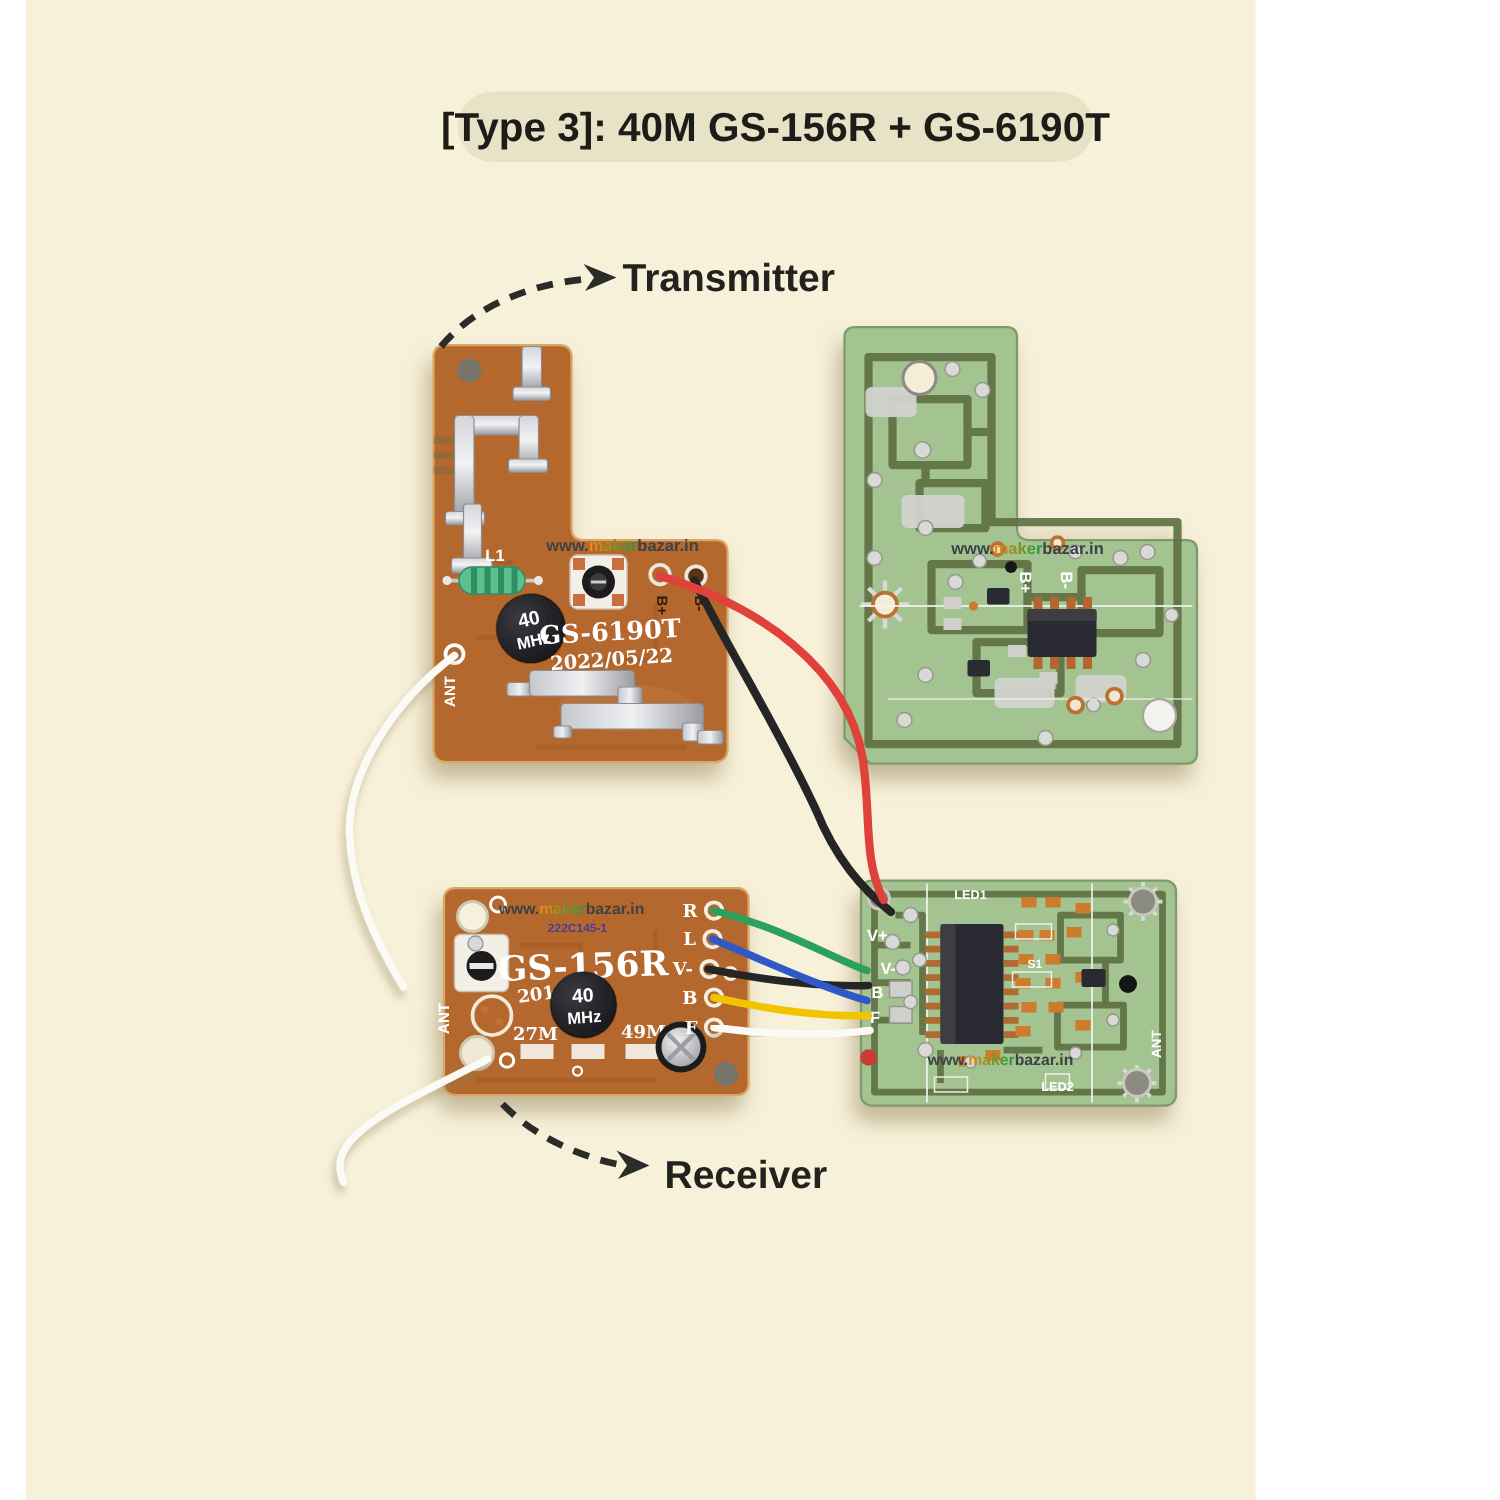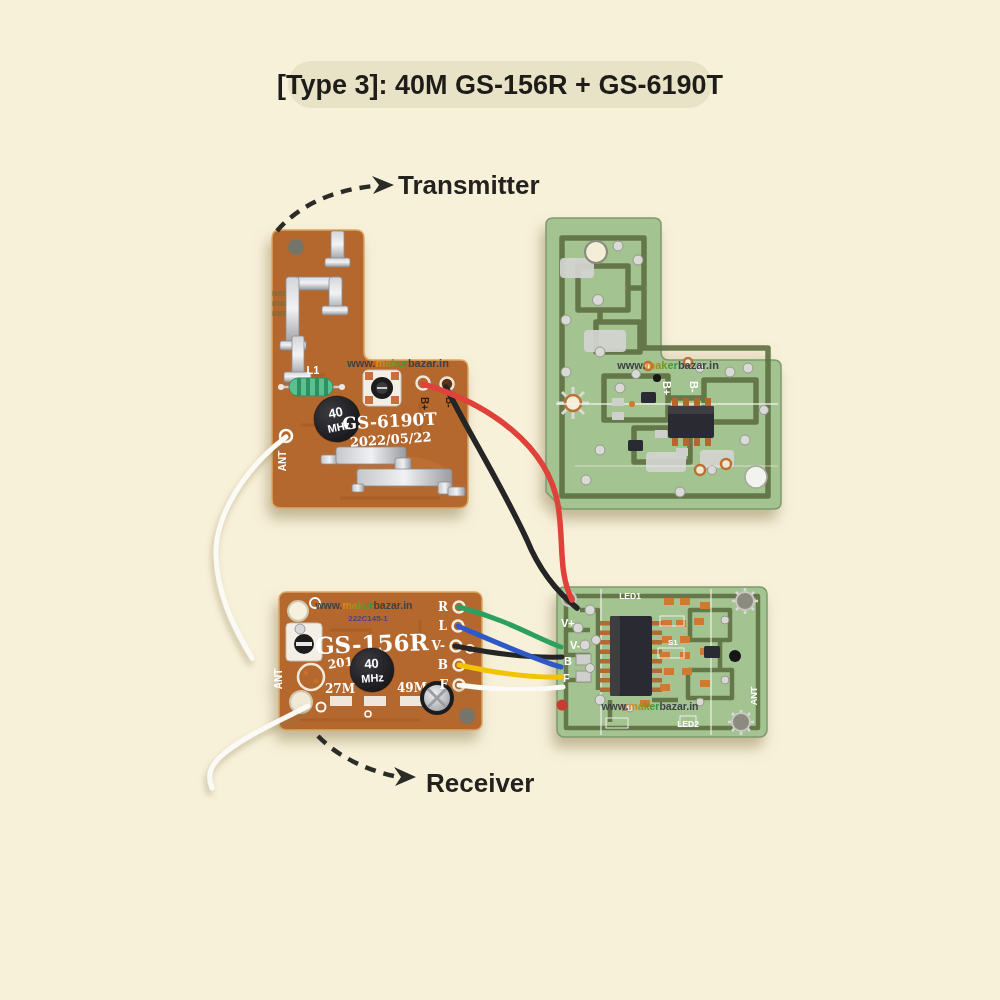--- a/index.html
+++ b/index.html
@@ -1,16 +1,16 @@
 <!DOCTYPE html>
 <html><head>
 <meta charset="utf-8">
 <style>
   html,body{margin:0;padding:0;}
-  .stage{position:relative;width:1000px;height:1000px;overflow:hidden;}
+  .stage{position:relative;width:820px;height:1000px;overflow:hidden;margin-left:17px;}
   svg{display:block;}
   .t-sans{font-family:"Liberation Sans",sans-serif;font-weight:bold;}
   .pcb-serif{font-family:"DejaVu Serif",serif;font-weight:bold;}
   .wm{font-family:"Liberation Sans",sans-serif;font-weight:bold;}
 </style>
 </head>
 <body>
 
 <div class="stage">
 <svg width="1000" height="1000" viewBox="0 0 1000 1000">

